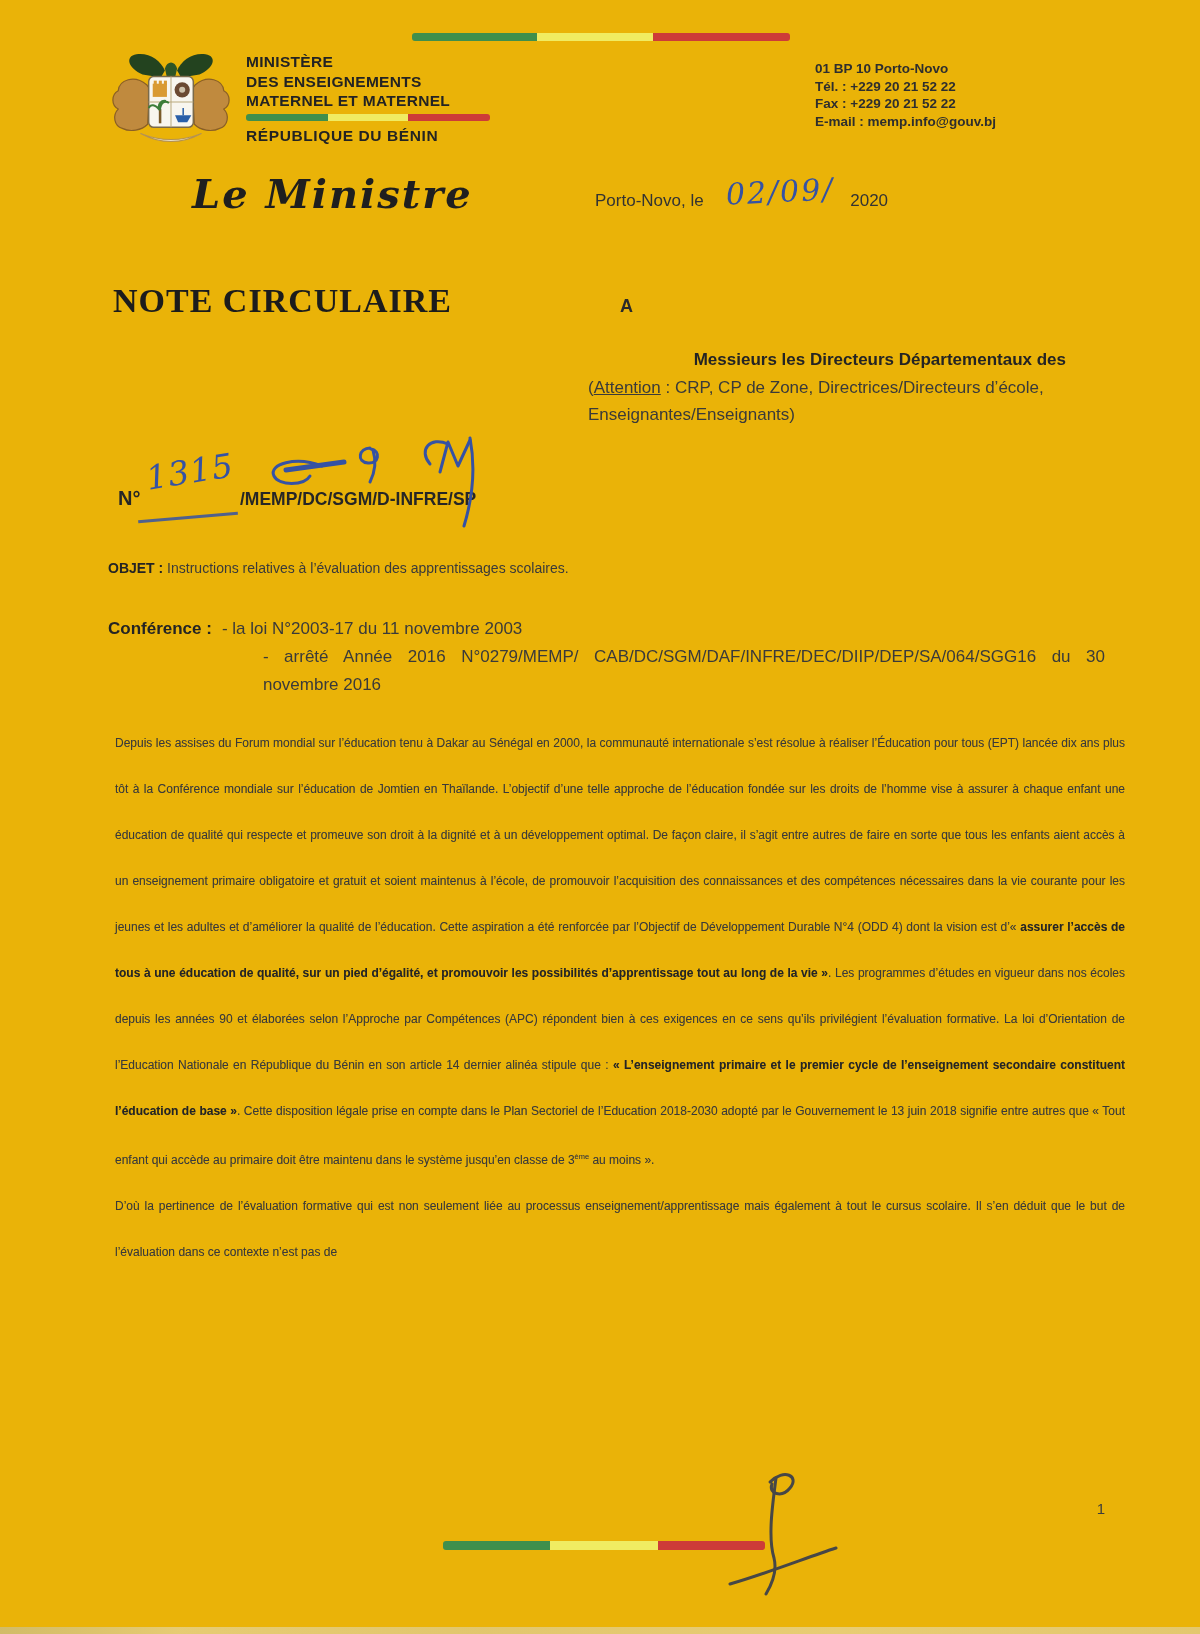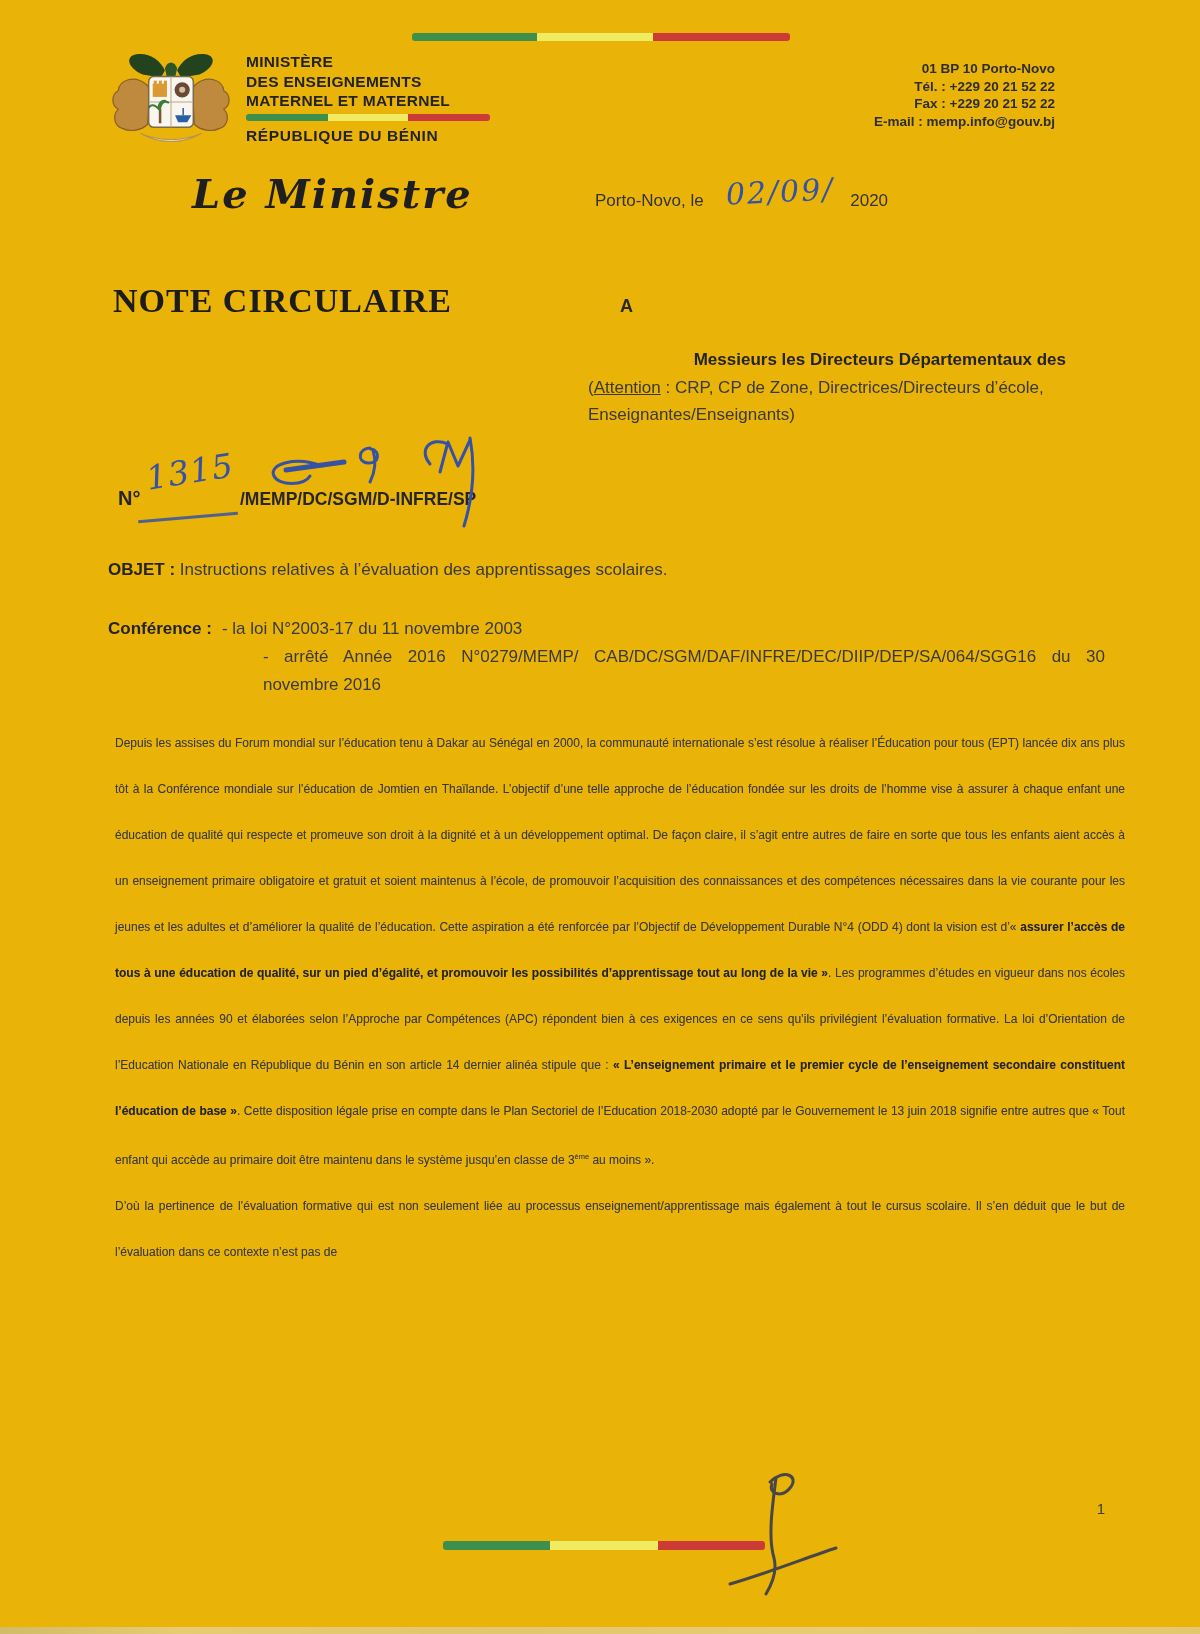--- a/index.html
+++ b/index.html
@@ -23,21 +23,21 @@
   .mini-flag{left:246px; top:114px; width:244px; height:7px;}
   .mini-flag .fg{width:82px;} .mini-flag .fy{width:80px;} .mini-flag .fr{width:82px;}
   .foot-flag{left:443px; top:1541px; width:322px; height:9px;}
   .foot-flag .fg{width:107px;} .foot-flag .fy{width:108px;} .foot-flag .fr{width:107px;}
   
   .coa{position:absolute; left:104px; top:46px; width:134px; height:116px;}
   .ministry{position:absolute; left:246px; top:52px; font-weight:bold; font-size:15.5px;
             line-height:19.5px; letter-spacing:.3px; color:var(--heading);}
   .republic{position:absolute; left:246px; top:127px; font-weight:bold; font-size:15.5px;
             letter-spacing:.6px; color:var(--heading);}
-  .contact{position:absolute; left:815px; top:60px; width:240px; text-align:right;
+  .contact{position:absolute; left:815px; top:60px; width:240px; 
            font-weight:bold; font-size:13.5px; line-height:17.5px; color:#2e2e2e;}
   .minister{position:absolute; left:192px; top:170px; font-family:"DejaVu Serif", serif;
             font-style:italic; font-weight:bold; font-size:40px; letter-spacing:2px; color:#1f1f1f;}
   .place-date{position:absolute; left:595px; top:178px; font-size:17px; color:#333; white-space:nowrap;}
   .hand{font-family:"DejaVu Serif", serif; font-style:italic; color:var(--ink-blue);}
   .hand-date{display:inline-block; font-size:30px; letter-spacing:2px; margin:0 16px 0 22px;
              transform:rotate(-3deg) translateY(-4px);}
   
   .title{position:absolute; left:113px; top:282px; margin:0; font-family:"Liberation Serif", serif;
          font-weight:bold; font-size:34px; letter-spacing:1px; color:#1c1c1c;}
@@ -48,21 +48,21 @@
   
   .ref-prefix{position:absolute; left:118px; top:487px; font-weight:bold; font-size:20px; color:#262626;}
   .hand-num{position:absolute; left:146px; top:452px; font-size:33px; letter-spacing:1px;
             transform:rotate(-9deg);}
   .num-line{position:absolute; left:138px; top:516px; width:100px; height:2.5px;
             background:var(--ink-blue); transform:rotate(-5deg); opacity:.85;}
   .ref-suffix{position:absolute; left:240px; top:489px; font-weight:bold; font-size:17.5px; color:#262626;}
   .squiggles{position:absolute; left:252px; top:428px; width:270px; height:118px;}
   .squiggles path{fill:none; stroke:var(--ink-blue); stroke-linecap:round; stroke-linejoin:round;}
   
-  .objet{position:absolute; left:108px; top:560px; font-size:17px;}
+  .objet{position:absolute; left:108px; top:560px; font-size:14px;}
   .objet .b, .refs .label{font-weight:bold; color:#242424;}
   .refs{position:absolute; left:108px; top:615px; width:997px; font-size:17px; line-height:28px; display:flex;}
   .refs .label{white-space:nowrap; margin-right:10px;}
   .refcol{flex:1;}
   .refcol .r2{text-align:justify;margin-left:41px;}
   
   .bodytext{position:absolute; left:95px; top:720px; width:1010px; font-size:12px;
             line-height:46px; text-align:justify; color:var(--text);
             text-shadow:0 0 .5px rgba(70,70,70,.35);margin-left:20px;}
   .bodytext p{margin:0;}

